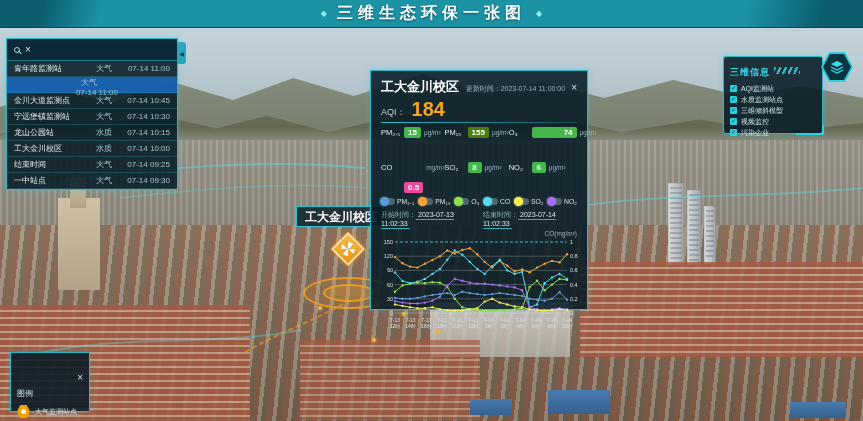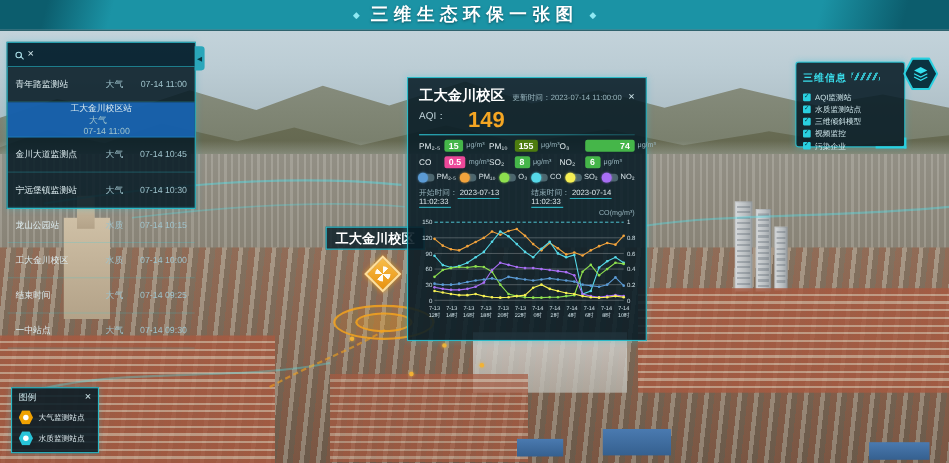--- a/index.html
+++ b/index.html
@@ -41,34 +41,34 @@
      box-shadow:0 0 6px rgba(40,200,220,.35);color:#d5e3e8;z-index:20;}
   .x-btn{color:#cfe5ea;font-size:10px;line-height:10px;cursor:pointer;}
 
   
   #searchPanel{left:6px;top:38px;width:172px;height:152px;}
   .sp-head{display:flex;align-items:center;gap:5px;height:22px;padding:0 7px;background:rgba(12,40,54,.9);
      border-bottom:1px solid rgba(46,210,226,.5);}
   .sico{width:6px;height:6px;border:1px solid #a9dde6;border-radius:50%;position:relative;display:inline-block;}
   .sico::after{content:"";position:absolute;width:4px;height:1px;background:#a9dde6;transform:rotate(45deg);right:-3px;bottom:-1px;}
   .sp-title{flex:1;font-size:9px;color:#cfe8ee;letter-spacing:1px;}
-  .srow{display:flex;align-items:center;height:32px;padding:0 7px;border-bottom:1px solid rgba(46,210,226,.22);font-size:8px;cursor:pointer;}
+  .srow{display:flex;align-items:center;height:16px;padding:0 7px;border-bottom:1px solid rgba(46,210,226,.22);font-size:8px;cursor:pointer;}
   .srow .sname{flex:1;color:#dcebef;white-space:nowrap;overflow:hidden;}
   .srow .stype{width:22px;color:#9fc3cc;}
   .srow .stime{width:52px;text-align:right;color:#9fc3cc;}
   .srow.sel{background:rgba(25,110,200,.8);flex-direction:column;}
   .collapse-tab{position:absolute;right:-9px;top:3px;width:9px;height:22px;background:#2aa6ba;border-radius:0 3px 3px 0;
      display:flex;align-items:center;justify-content:center;color:#083742;font-size:6px;cursor:pointer;}
 
   
   #popup{left:370px;top:70px;width:218px;height:240px;padding:7px 10px 4px;}
   .pp-head{display:flex;align-items:baseline;gap:6px;}
   .pp-title{font-size:13px;font-weight:bold;color:#fff;}
   .pp-update{flex:1;text-align:right;font-size:7px;color:#97b4bd;white-space:nowrap;}
-  .pp-aqi{margin-top:3px;display:flex;align-items:flex-start;gap:20px;}
+  .pp-aqi{margin-top:3px;display:flex;align-items:flex-end;gap:6px;}
   .aqi-label{font-size:9px;color:#c3d6dc;}
   .aqi-val{font-size:20px;font-weight:bold;color:#f5a623;line-height:20px;}
   .pp-div{height:1px;margin:3px 0 4px;background:linear-gradient(90deg,rgba(46,210,226,.9),rgba(46,210,226,.25));}
   .pgrid{display:grid;grid-template-columns:1fr 1fr 1fr;row-gap:4px;}
   .pcell{display:flex;align-items:center;gap:3px;font-size:7.5px;}
   .pname{color:#e2ecef;min-width:20px;}
   .pbadge{color:#fff;font-weight:bold;font-size:8px;padding:1px 4px;border-radius:2px;min-width:14px;text-align:center;}
   .punit{color:#97b4bd;font-size:6.5px;}
   .tg-row{display:flex;align-items:center;justify-content:space-between;margin-top:5px;}
   .tg{display:inline-flex;align-items:center;gap:2px;cursor:pointer;}
@@ -93,21 +93,21 @@
   .cb{width:7px;height:7px;background:#2ad0e0;color:#05303b;font-size:6px;line-height:7px;text-align:center;border-radius:1px;}
   #layerPanel::after{content:"";position:absolute;right:-2px;bottom:-2px;width:26px;height:8px;border-right:2px solid #2ad0e0;border-bottom:2px solid #2ad0e0;}
   .hexbtn{position:absolute;left:821px;top:52px;width:32px;height:30px;z-index:21;cursor:pointer;
      background:#2ad0e0;clip-path:polygon(25% 0,75% 0,100% 50%,75% 100%,25% 100%,0 50%);}
   .hexbtn .inner{position:absolute;inset:2px;background:#0b3340;clip-path:polygon(25% 0,75% 0,100% 50%,75% 100%,25% 100%,0 50%);
      display:flex;align-items:center;justify-content:center;}
 
   
   #legendPanel{left:10px;top:352px;width:80px;height:60px;padding:3px 6px;}
   .lg-head{display:flex;align-items:center;}
-  .lg-title{flex:1;font-size:8px;color:#cfe8ee;}
+  .lg-title{flex:1;font-size:8px;color:#cfe8ee;margin-top:32px;}
   .gitem{display:flex;align-items:center;gap:5px;margin-top:6px;font-size:7px;color:#d8e6ea;}
   .hex{width:13px;height:13px;clip-path:polygon(25% 0,75% 0,100% 50%,75% 100%,25% 100%,0 50%);
      display:flex;align-items:center;justify-content:center;}
   .hex i{width:5px;height:5px;border-radius:50%;background:#fff;}
 
   
   .mk-label{position:absolute;left:296px;top:206px;height:21px;padding:2px 8px;background:rgba(8,28,38,.8);
      border:1px solid rgba(46,210,226,.9);color:#fff;font-size:12px;font-weight:bold;z-index:10;white-space:nowrap;cursor:pointer;}
   .mk-diamond{position:absolute;left:336px;top:237px;width:24px;height:24px;transform:rotate(45deg);
      background:linear-gradient(135deg,#f7bd4a,#e8920f);border:2px solid #ffdf9a;z-index:10;box-shadow:0 0 5px rgba(240,160,30,.8);cursor:pointer;}
@@ -226,42 +226,42 @@
   <div class="panel" id="popup">
     <div class="pp-head">
       <span class="pp-title">工大金川校区</span>
       <span class="pp-update">
         <span>更新时间：</span><span>2023-07-14 11:00:00</span>
       </span>
       <span class="x-btn">×</span>
     </div>
     <div class="pp-aqi">
       <span class="aqi-label">AQI：</span>
-      <span class="aqi-val">149</span>
+      <span class="aqi-val">184</span>
     </div>
     <div class="pp-div"></div>
     <div class="pgrid" id="pollutantGrid">
         <div class="pcell">
           <span class="pname">PM₂.₅</span>
           <span class="pbadge" style="background: rgb(69, 182, 73);">15</span>
           <span class="punit">μg/m³</span>
         </div>
         <div class="pcell">
           <span class="pname">PM₁₀</span>
           <span class="pbadge" style="background: #4d7c0f;">155</span>
           <span class="punit">μg/m³</span>
         </div>
         <div class="pcell">
           <span class="pname">O₃</span>
           <span class="pbadge" style="background: rgb(69, 182, 73); padding-left: 32px;">74</span>
           <span class="punit">μg/m³</span>
         </div>
         <div class="pcell">
           <span class="pname">CO</span>
-          <span class="pbadge" style="background: #ec4899;">0.5</span>
+          <span class="pbadge" style="background: #ec4899; margin-top: 40px;">0.5</span>
           <span class="punit">mg/m³</span>
         </div>
         <div class="pcell">
           <span class="pname">SO₂</span>
           <span class="pbadge" style="background: rgb(69, 182, 73);">8</span>
           <span class="punit">μg/m³</span>
         </div>
         <div class="pcell">
           <span class="pname">NO₂</span>
           <span class="pbadge" style="background: rgb(69, 182, 73);">6</span>

